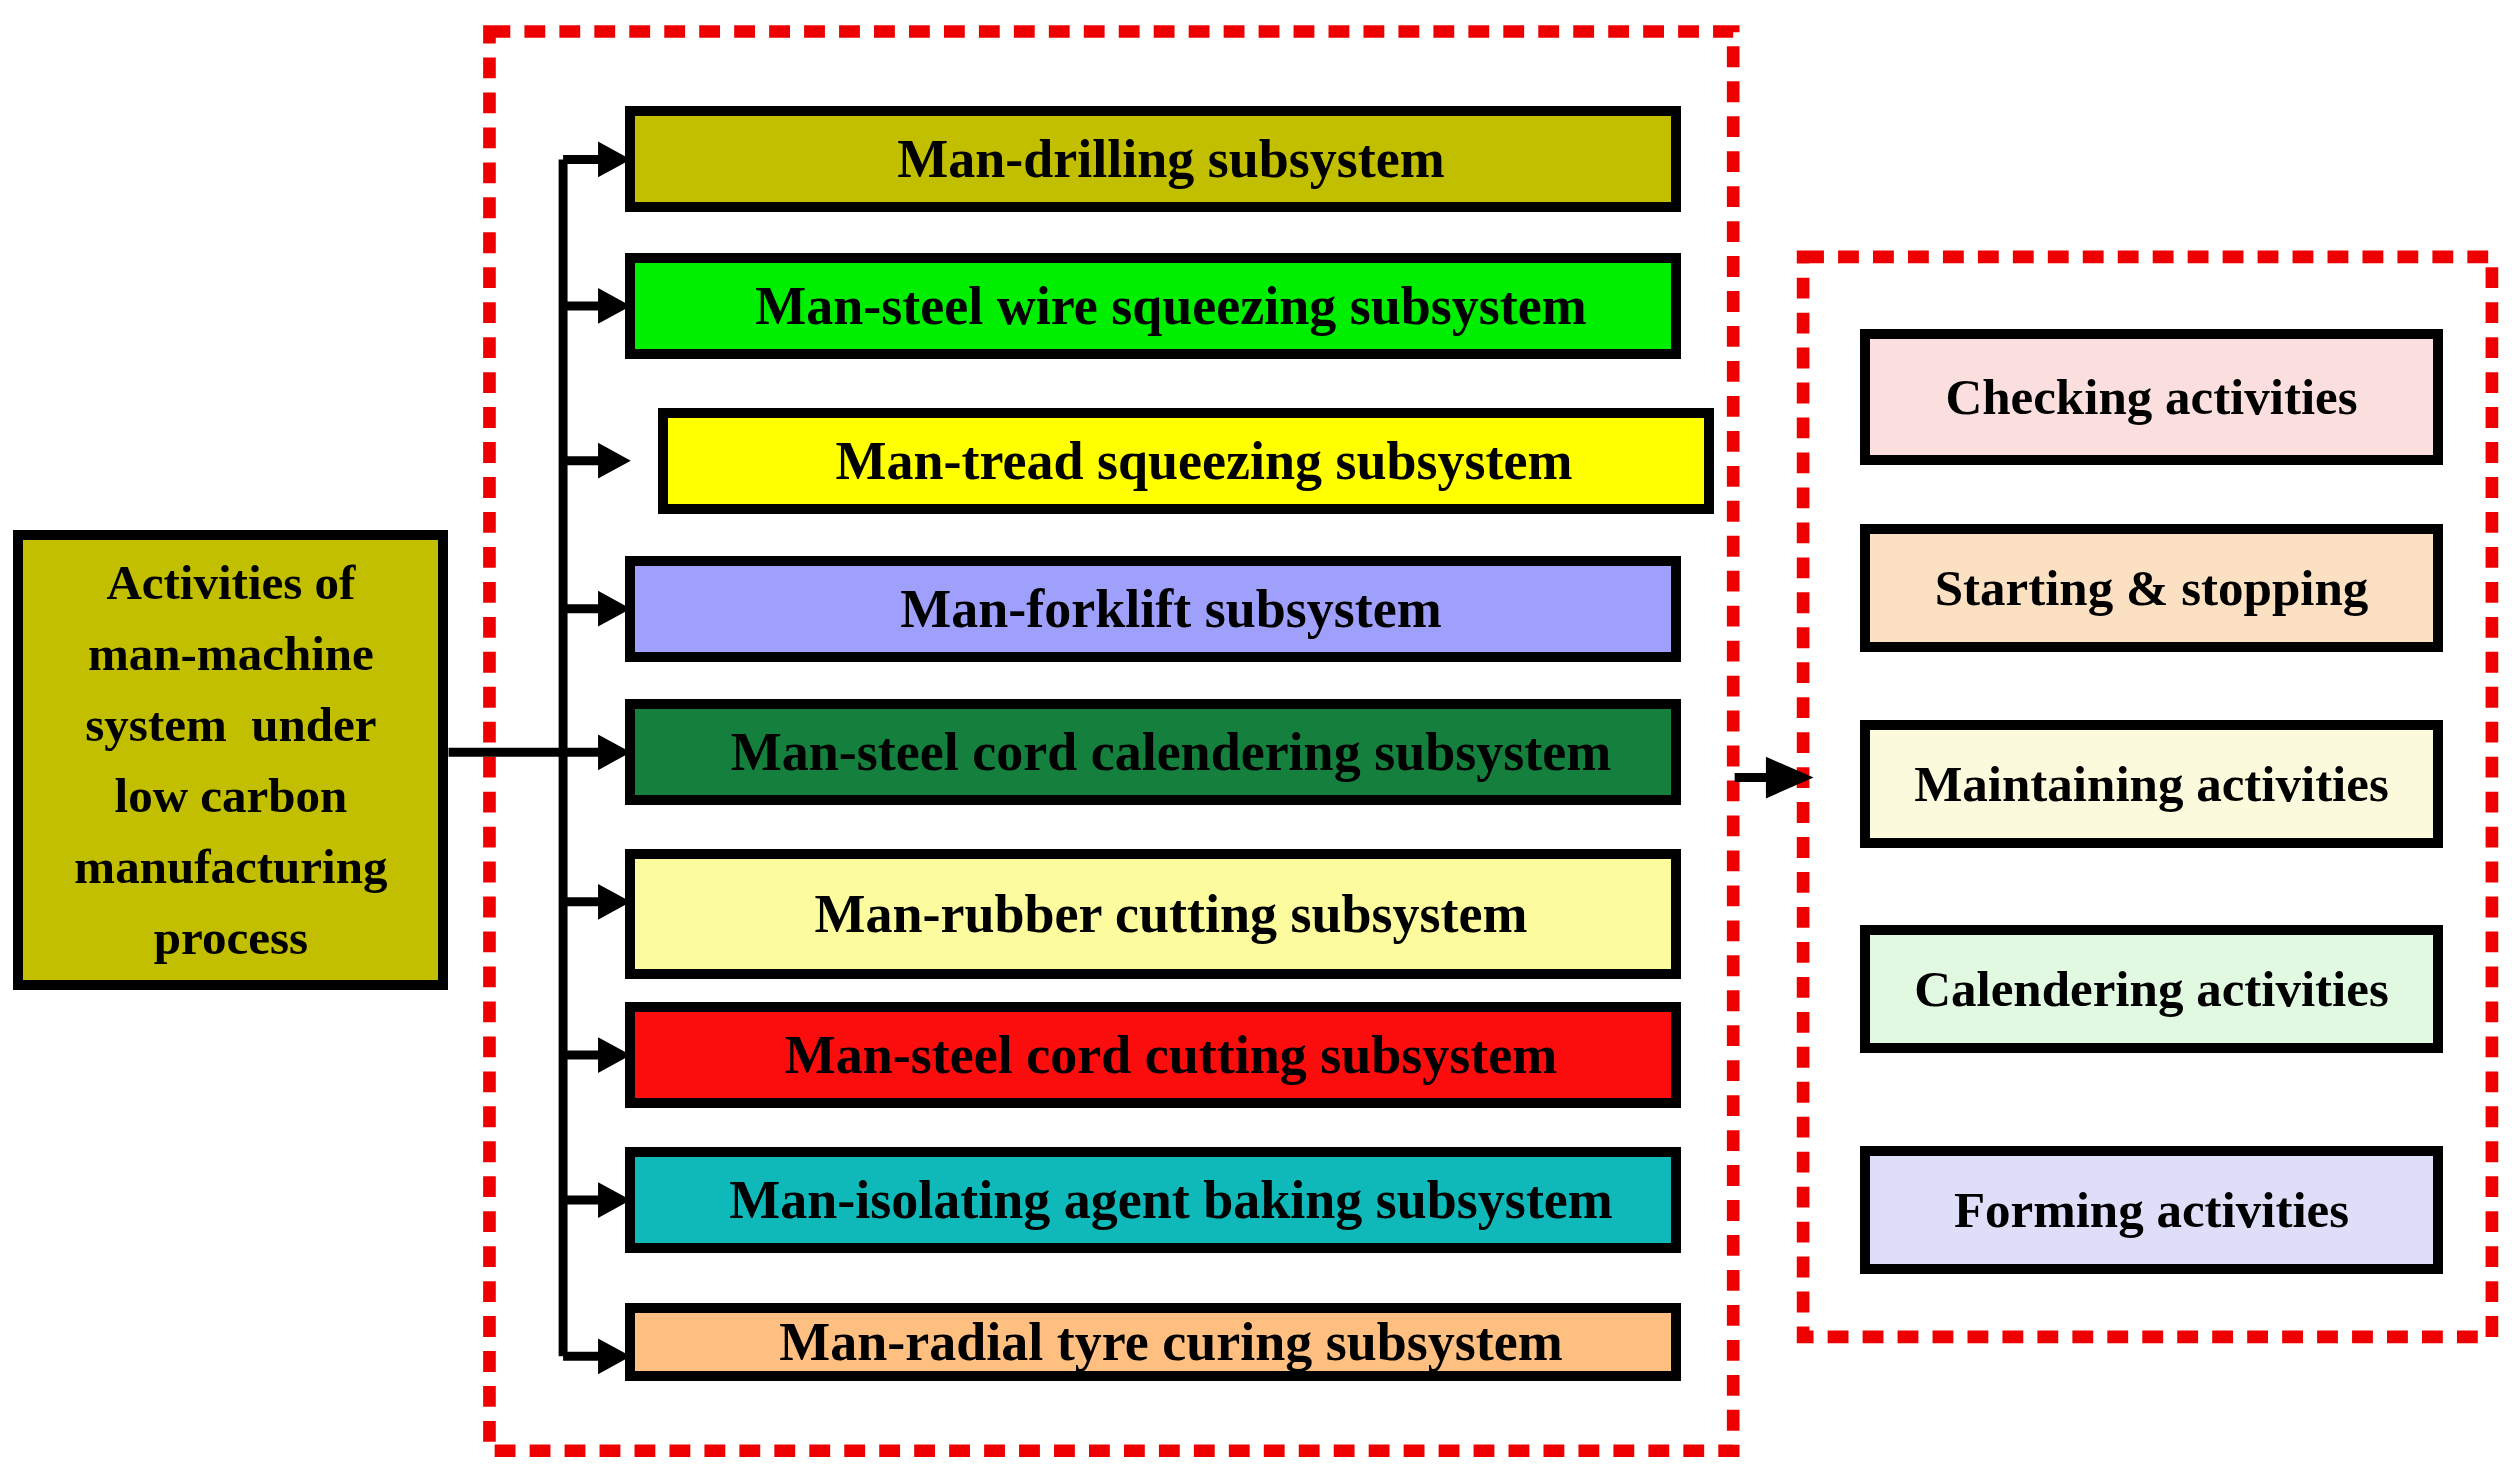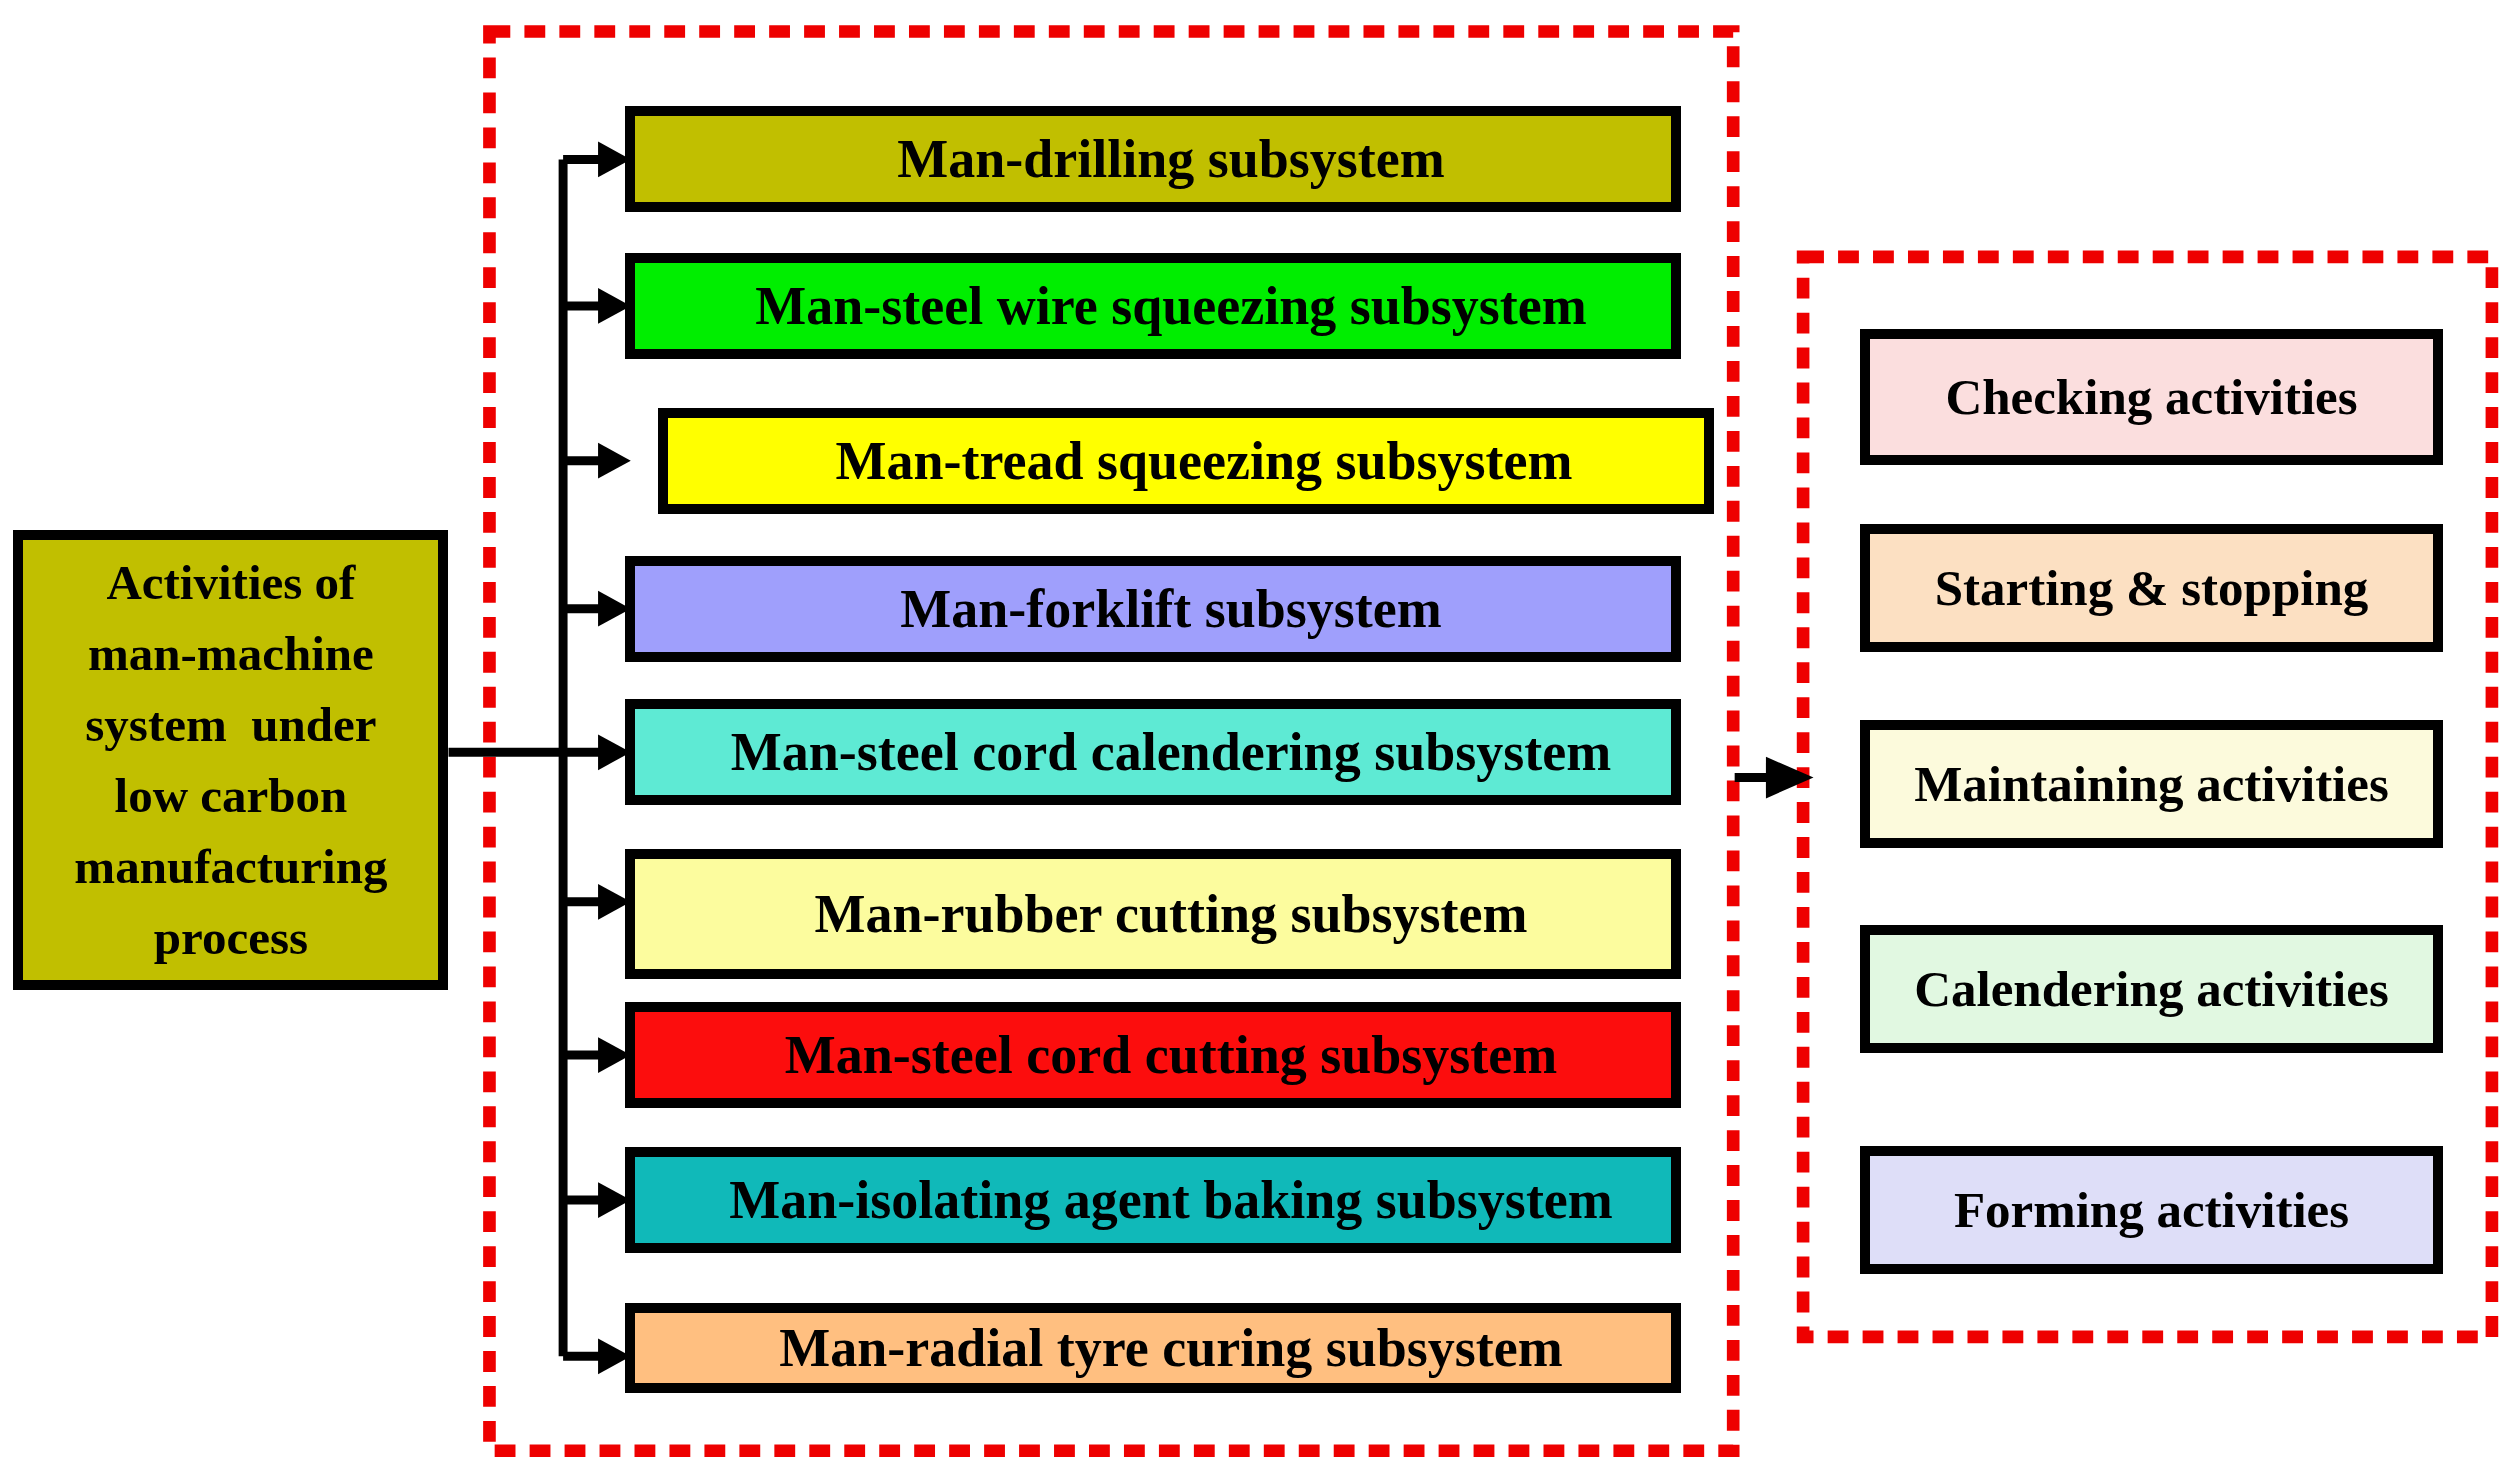--- a/index.html
+++ b/index.html
@@ -96,29 +96,29 @@
   </div>
 
   <div class="box sub-box" style="left: 625px; top: 106px; width: 1056px; height: 106px; background-color: rgb(193, 191, 0);">Man-drilling subsystem</div>
 
   <div class="box sub-box" style="left: 625px; top: 253px; width: 1056px; height: 106px; background-color: rgb(0, 238, 0);">Man-steel wire squeezing subsystem</div>
 
   <div class="box sub-box" style="left: 625px; top: 408px; width: 1056px; height: 106px; background-color: rgb(255, 255, 0); margin-left: 33px;">Man-tread squeezing subsystem</div>
 
   <div class="box sub-box" style="left: 625px; top: 556px; width: 1056px; height: 106px; background-color: rgb(159, 159, 252);">Man-forklift subsystem</div>
 
-  <div class="box sub-box" style="left: 625px; top: 699px; width: 1056px; height: 106px; background-color: #5eead4;">Man-steel cord calendering subsystem</div>
+  <div class="box sub-box" style="left: 625px; top: 699px; width: 1056px; height: 106px; background-color: #15803d;">Man-steel cord calendering subsystem</div>
 
   <div class="box sub-box" style="left: 625px; top: 849px; width: 1056px; height: 130px; background-color: rgb(252, 252, 158);">Man-rubber cutting subsystem</div>
 
   <div class="box sub-box" style="left: 625px; top: 1002px; width: 1056px; height: 106px; background-color: rgb(252, 13, 13);">Man-steel cord cutting subsystem</div>
 
   <div class="box sub-box" style="left: 625px; top: 1147px; width: 1056px; height: 106px; background-color: rgb(16, 185, 185);">Man-isolating agent baking subsystem</div>
 
-  <div class="box sub-box" style="left: 625px; top: 1303px; width: 1056px; height: 90px; background-color: rgb(255, 191, 128);">Man-radial tyre curing subsystem</div>
+  <div class="box sub-box" style="left: 625px; top: 1303px; width: 1056px; height: 78px; background-color: rgb(255, 191, 128);">Man-radial tyre curing subsystem</div>
 
   <div class="box act-box" style="left: 1860px; top: 329px; width: 583px; height: 136px; background-color: rgb(251, 222, 222);">Checking activities</div>
 
   <div class="box act-box" style="left: 1860px; top: 524px; width: 583px; height: 128px; background-color: rgb(252, 224, 194);">Starting &amp; stopping</div>
 
   <div class="box act-box" style="left: 1860px; top: 720px; width: 583px; height: 128px; background-color: rgb(252, 250, 220);">Maintaining activities</div>
 
   <div class="box act-box" style="left: 1860px; top: 925px; width: 583px; height: 128px; background-color: rgb(225, 248, 225);">Calendering activities</div>
 
   <div class="box act-box" style="left: 1860px; top: 1146px; width: 583px; height: 128px; background-color: rgb(222, 222, 248);">Forming activities</div>

